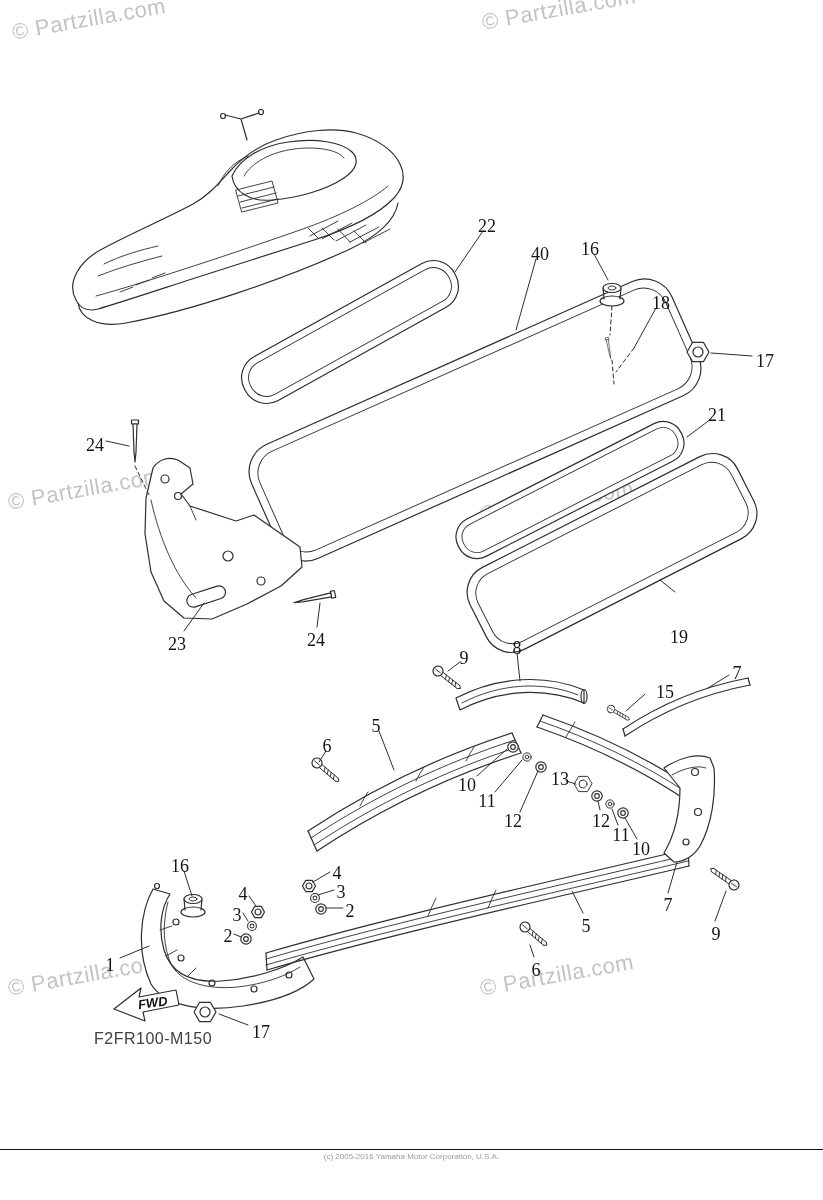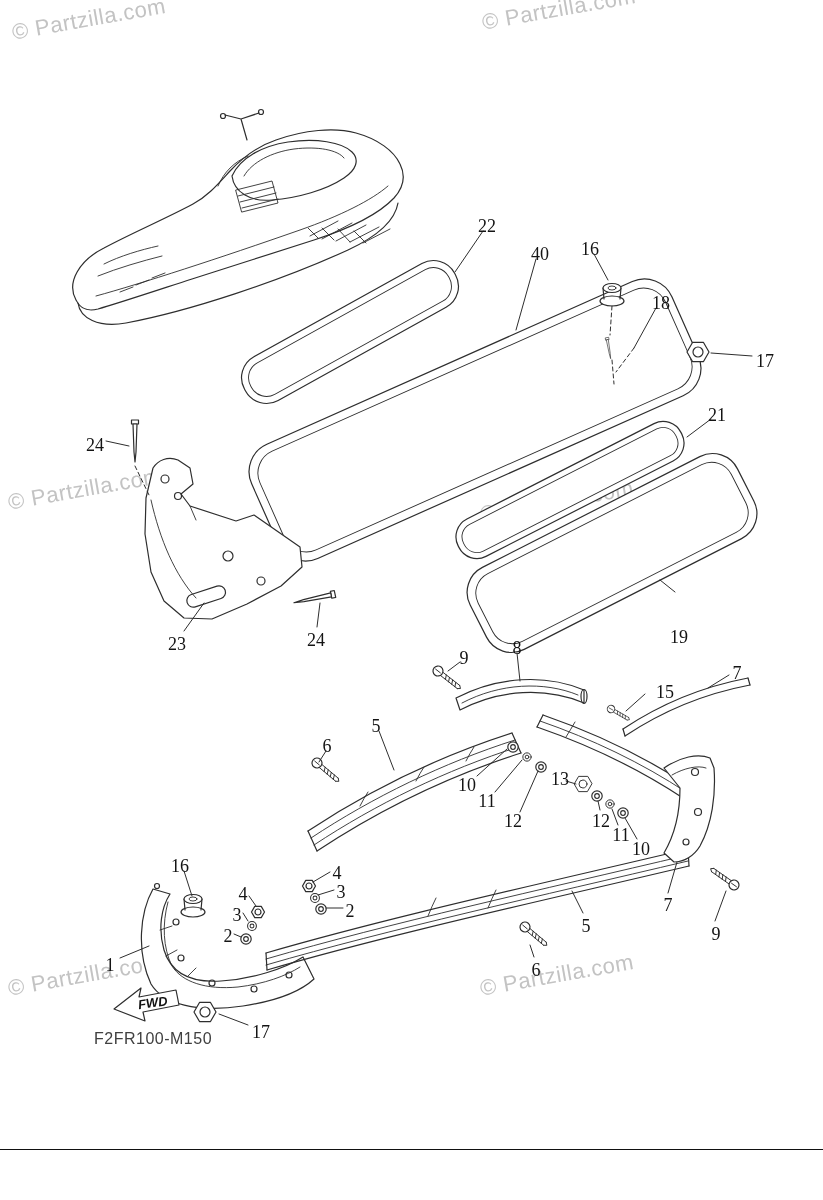--- a/index.html
+++ b/index.html
@@ -289,13 +289,14 @@
       <span class="callout" style="left: 668px; top: 901px;">7</span>
       <span class="callout" style="left: 716px; top: 930px;">9</span>
       <span class="callout" style="left: 586px; top: 922px;">5</span>
       <span class="callout" style="left: 536px; top: 966px;">6</span>
       <span class="callout" style="left: 261px; top: 1028px;">17</span>
     </div>
 
   <div class="part-code">F2FR100-M150</div>
 
   <div class="footer-rule"></div>
+  <div class="footer-small">(c) 2005-2016 Yamaha Motor Corporation, U.S.A.</div>
 </div>
 
 </body></html>

